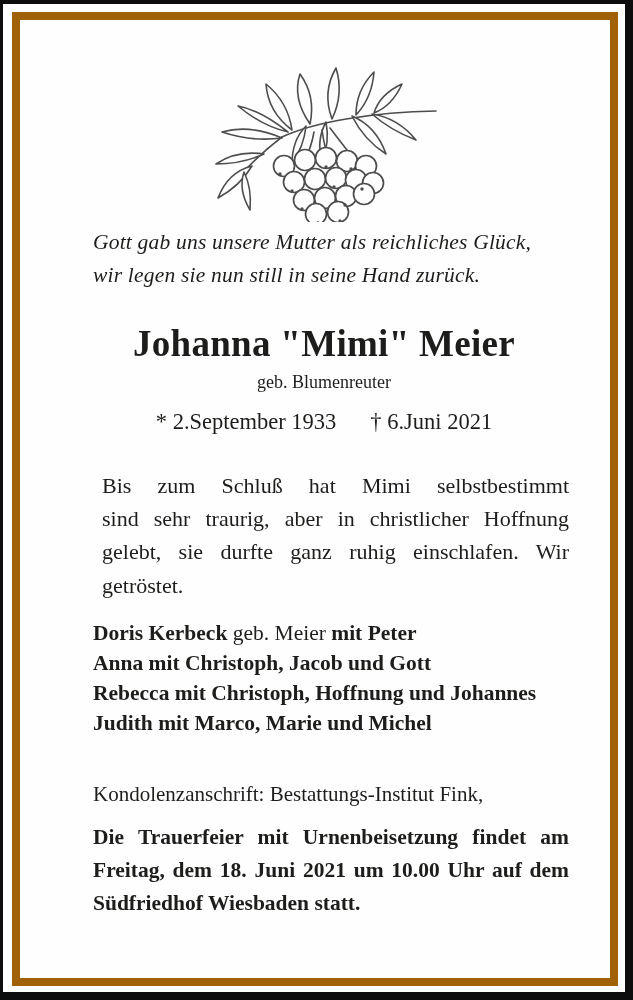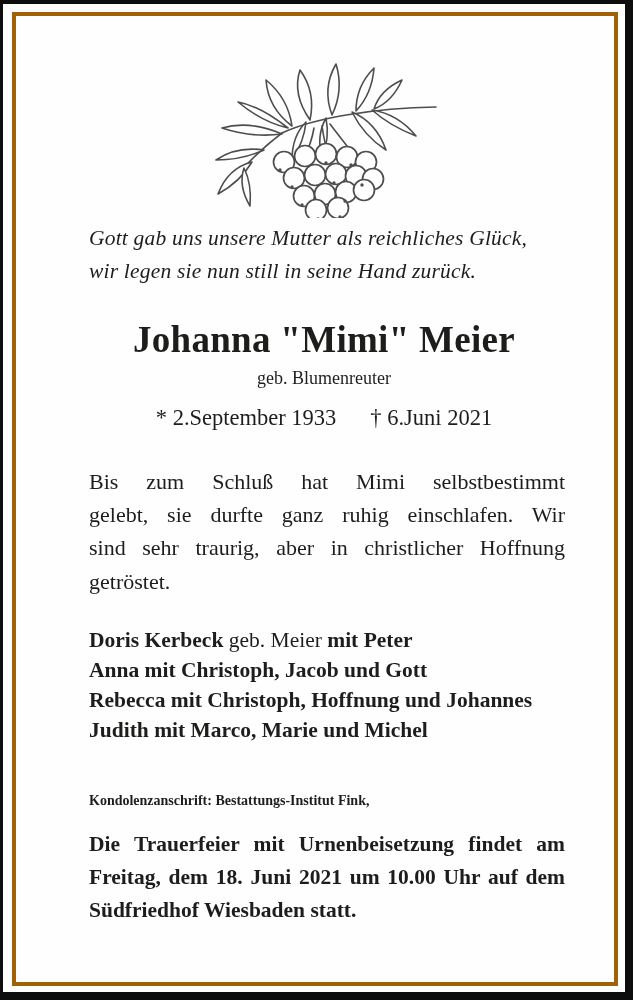--- a/index.html
+++ b/index.html
@@ -17,21 +17,21 @@
     background: #0d0d0d;
   }
   .page {
     position: absolute;
     left: 3px; top: 4px; right: 8px; bottom: 8px;
     background: #fefefe;
   }
   .frame {
     position: absolute;
     left: 9px; top: 8px; right: 7px; bottom: 6px;
-    border: 4px solid #a16207;
+    border: 8px solid #a16207;
   }
   .content {
     position: absolute;
     left: 11px; top: 10px; right: 9px; bottom: 8px;
     padding: 16px 46px 0 62px;
     overflow: hidden;
   }
   .artwork-wrap {
     width: 240px; height: 160px;
     margin: 16px auto 0 auto;
@@ -68,38 +68,38 @@
     line-height: 30px;
   }
   .dates-line .death { margin-left: 34px; }
 
   .obituary { margin-top: 32px; width: 476px; }
   .obituary .jline {
     font-size: 22px;
     line-height: 33.2px;
     text-align: justify;
     text-align-last: justify;
+    margin-left: 9px;
   }
   .obituary .jline.last { text-align-last: left; }
 
-  .mourners { margin-top: 27px; }
+  .mourners { margin-top: 16px; }
   .mourners .m-line {
     font-size: 21.5px;
     font-weight: bold;
     line-height: 30px;
     white-space: nowrap;
   }
   .mourners .regular { font-weight: normal; }
 
   .condolence { margin-top: 41px; }
   .condolence .c-line {
-    font-size: 14px;
+    font-size: 21px;
     line-height: 30px;
     white-space: nowrap;
-    font-weight: bold;
   }
 
   .funeral { margin-top: 12px; width: 476px; font-weight: bold; }
   .funeral .jline {
     font-size: 21.5px;
     line-height: 33px;
     text-align: justify;
     text-align-last: justify;
   }
   .funeral .jline.last { text-align-last: left; }
@@ -176,22 +176,22 @@
       <div class="name-block">
         <div class="deceased-name">Johanna "Mimi" Meier</div>
         <div class="maiden-name">geb. Blumenreuter</div>
         <div class="dates-line">
           <span class="birth">* 2.September 1933</span><span class="death">† 6.Juni 2021</span>
         </div>
       </div>
 
       <div class="obituary">
         <div class="jline">Bis zum Schluß hat Mimi selbstbestimmt</div>
+        <div class="jline">sind sehr traurig, aber in christlicher Hoffnung</div>
         <div class="jline">gelebt, sie durfte ganz ruhig einschlafen. Wir</div>
-        <div class="jline">sind sehr traurig, aber in christlicher Hoffnung</div>
         <div class="jline last">getröstet.</div>
       </div>
 
       <div class="mourners">
         <div class="m-line"><span>Doris Kerbeck</span><span class="regular"> geb. Meier </span><span>mit Peter</span></div>
         <div class="m-line">Anna mit Christoph, Jacob und Gott</div>
         <div class="m-line">Rebecca mit Christoph, Hoffnung und Johannes</div>
         <div class="m-line">Judith mit Marco, Marie und Michel</div>
       </div>
 

